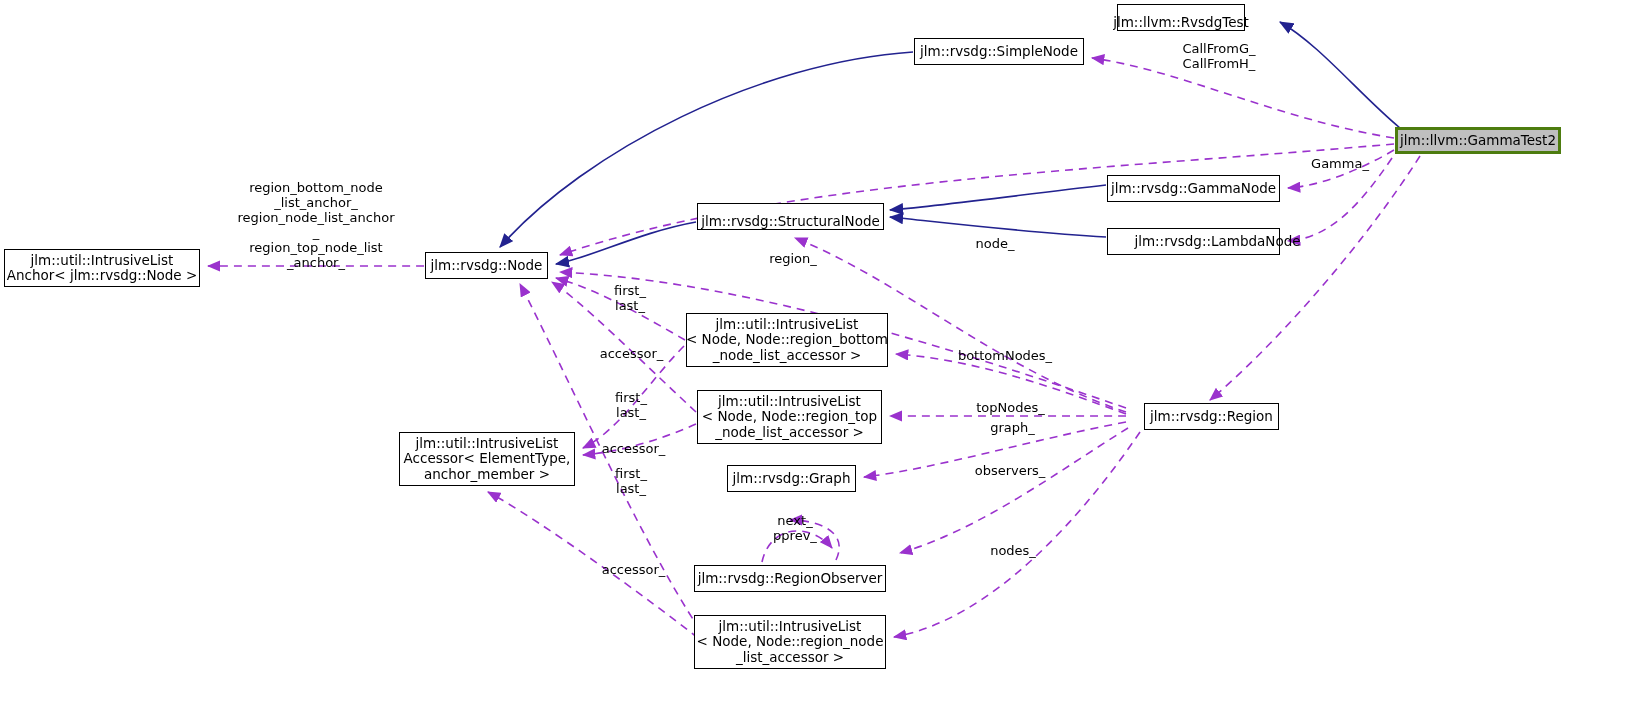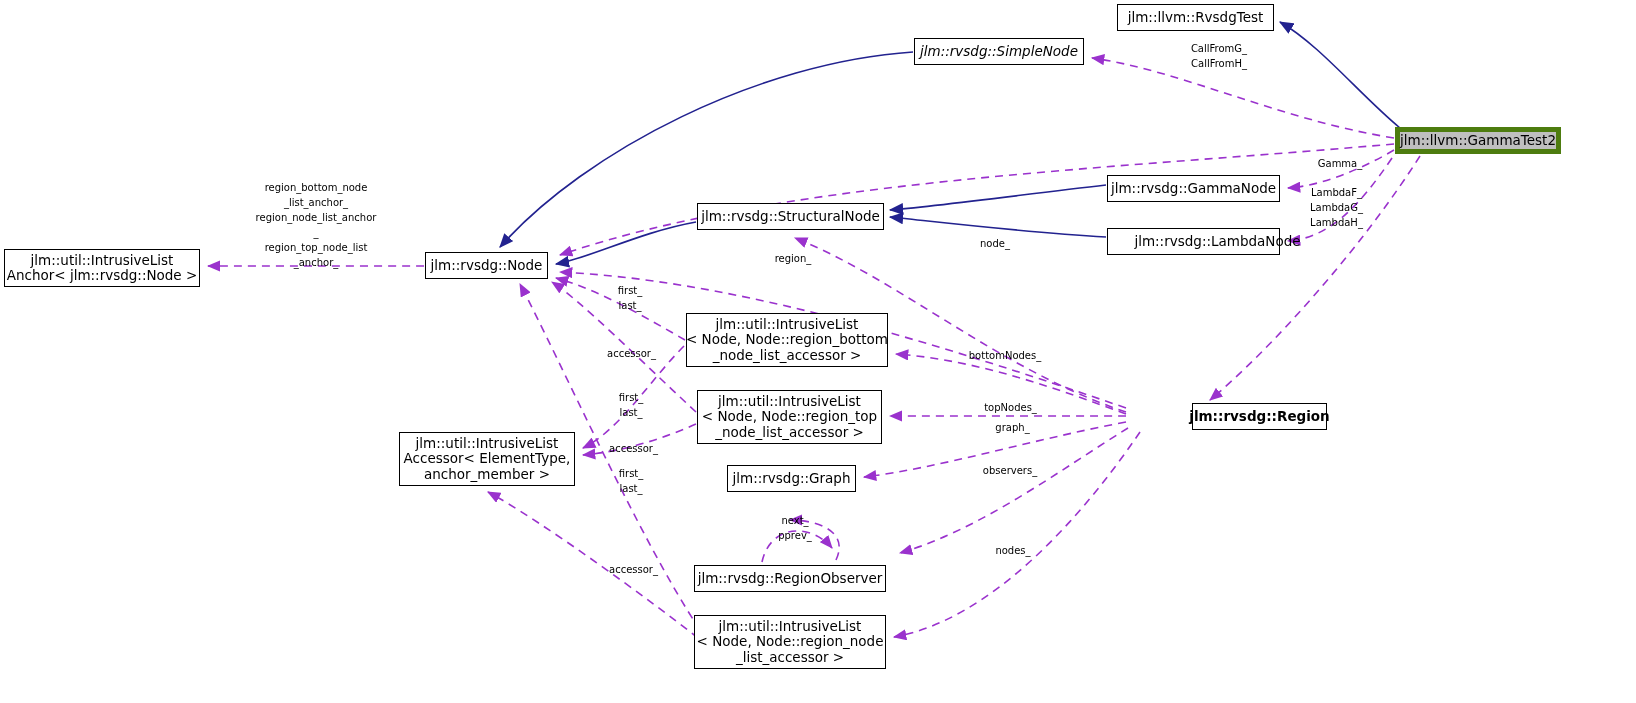--- a/index.html
+++ b/index.html
@@ -5,23 +5,23 @@
   html,body{margin:0;padding:0;background:#ffffff;}
   body{width:1636px;height:703px;overflow:hidden;
        font-family:"DejaVu Sans", sans-serif;}
   #stage{position:relative;width:1636px;height:703px;background:#fff;}
   svg#edges{position:absolute;left:0;top:0;width:1636px;height:703px;}
   .node-box{position:absolute;box-sizing:border-box;background:#ffffff;
             border:1px solid #000000;display:flex;flex-direction:column;
             align-items:center;justify-content:center;
             font-size:13.5px;line-height:15.5px;color:#000;
             text-align:center;white-space:pre;}
-  .node-box.highlight{background:#bfbfbf;border:5px solid #4d7c0f;}
+  .node-box.highlight{background:#bfbfbf;border:3px solid #4d7c0f;}
   .node-box .ln{display:block;}
-  .edge-label{position:absolute;font-size:10px;line-height:15px;
+  .edge-label{position:absolute;font-size:13px;line-height:15px;
               color:#000;text-align:center;white-space:pre;}
 </style>
 </head>
 <body>
 
 <div id="stage">
 
   <svg id="edges" viewBox="0 0 1636 703" xmlns="http://www.w3.org/2000/svg">
     <defs>
       <marker id="arrI" viewBox="0 0 12 10" refX="11" refY="5" markerWidth="9" markerHeight="7.5" orient="auto-start-reverse">
@@ -58,42 +58,39 @@
       <path d="M684,346 C650,380 620,430 583,448"></path>
       <path d="M696,412 C640,360 580,300 552,282"></path>
       <path d="M696,424 C660,440 620,452 583,455"></path>
       <path d="M700,630 C640,540 560,360 520,284"></path>
       <path d="M698,638 C650,600 540,520 488,492"></path>
       <path d="M762,562 C770,525 810,522 832,548"></path>
       <path d="M836,560 C850,530 815,520 790,520"></path>
     </g>
   </svg>
 
-  <div class="node-box" style="left: 1117px; top: 4px; width: 157px; height: 27px;"><span class="ln">jlm::llvm::RvsdgTest</span></div>
-  <div class="node-box" style="left: 914px; top: 38px; width: 170px; height: 27px; font-style: italic;"><span class="ln">jlm::rvsdg::SimpleNode</span></div>
+  <div class="node-box" style="left: 1117px; top: 4px; width: 128px; height: 27px; justify-content: flex-end;"><span class="ln">jlm::llvm::RvsdgTest</span></div>
+  <div class="node-box" style="left: 914px; top: 38px; width: 170px; height: 27px;"><span class="ln">jlm::rvsdg::SimpleNode</span></div>
   <div class="node-box highlight" style="left: 1395px; top: 127px; width: 166px; height: 27px; background: rgb(191, 191, 191);"><span class="ln">jlm::llvm::GammaTest2</span></div>
   <div class="node-box" style="left: 1107px; top: 175px; width: 173px; height: 27px;"><span class="ln">jlm::rvsdg::GammaNode</span></div>
-  <div class="node-box" style="left: 697px; top: 203px; width: 187px; height: 27px;"><span class="ln">jlm::rvsdg::StructuralNode</span></div>
+  <div class="node-box" style="left: 697px; top: 203px; width: 187px; height: 27px; justify-content: flex-end;"><span class="ln">jlm::rvsdg::StructuralNode</span></div>
   <div class="node-box" style="left: 1107px; top: 228px; width: 173px; height: 27px; padding-left: 48px;"><span class="ln">jlm::rvsdg::LambdaNode</span></div>
   <div class="node-box" style="left: 4px; top: 249px; width: 196px; height: 38px;"><span class="ln">jlm::util::IntrusiveList</span><span class="ln">Anchor&lt; jlm::rvsdg::Node &gt;</span></div>
   <div class="node-box" style="left: 425px; top: 252px; width: 123px; height: 27px;"><span class="ln">jlm::rvsdg::Node</span></div>
   <div class="node-box" style="left: 686px; top: 313px; width: 202px; height: 54px;"><span class="ln">jlm::util::IntrusiveList</span><span class="ln">&lt; Node, Node::region_bottom</span><span class="ln">_node_list_accessor &gt;</span></div>
   <div class="node-box" style="left: 697px; top: 390px; width: 185px; height: 54px;"><span class="ln">jlm::util::IntrusiveList</span><span class="ln">&lt; Node, Node::region_top</span><span class="ln">_node_list_accessor &gt;</span></div>
-  <div class="node-box" style="left: 1192px; top: 403px; width: 135px; height: 27px; font-weight: bold;"><span class="ln">jlm::rvsdg::Region</span></div>
+  <div class="node-box" style="left: 1144px; top: 403px; width: 135px; height: 27px;"><span class="ln">jlm::rvsdg::Region</span></div>
   <div class="node-box" style="left: 399px; top: 432px; width: 176px; height: 54px;"><span class="ln">jlm::util::IntrusiveList</span><span class="ln">Accessor&lt; ElementType,</span><span class="ln">anchor_member &gt;</span></div>
   <div class="node-box" style="left: 727px; top: 465px; width: 129px; height: 27px;"><span class="ln">jlm::rvsdg::Graph</span></div>
   <div class="node-box" style="left: 694px; top: 565px; width: 192px; height: 27px;"><span class="ln">jlm::rvsdg::RegionObserver</span></div>
   <div class="node-box" style="left: 694px; top: 615px; width: 192px; height: 54px;"><span class="ln">jlm::util::IntrusiveList</span><span class="ln">&lt; Node, Node::region_node</span><span class="ln">_list_accessor &gt;</span></div>
 
   <div class="edge-label" style="left: 1149px; top: 41px; width: 140px;">CallFromG_
 CallFromH_</div>
   <div class="edge-label" style="left: 1290px; top: 156px; width: 100px;">Gamma_</div>
-  <div class="edge-label" style="left: 1284px; top: 185px; width: 105px;">LambdaF_
-LambdaG_
-LambdaH_</div>
   <div class="edge-label" style="left: 216px; top: 180px; width: 200px;">region_bottom_node
 _list_anchor_
 region_node_list_anchor
 _
 region_top_node_list
 _anchor_</div>
   <div class="edge-label" style="left: 950px; top: 236px; width: 90px;">node_</div>
   <div class="edge-label" style="left: 748px; top: 251px; width: 90px;">region_</div>
   <div class="edge-label" style="left: 595px; top: 283px; width: 70px;">first_
 last_</div>

